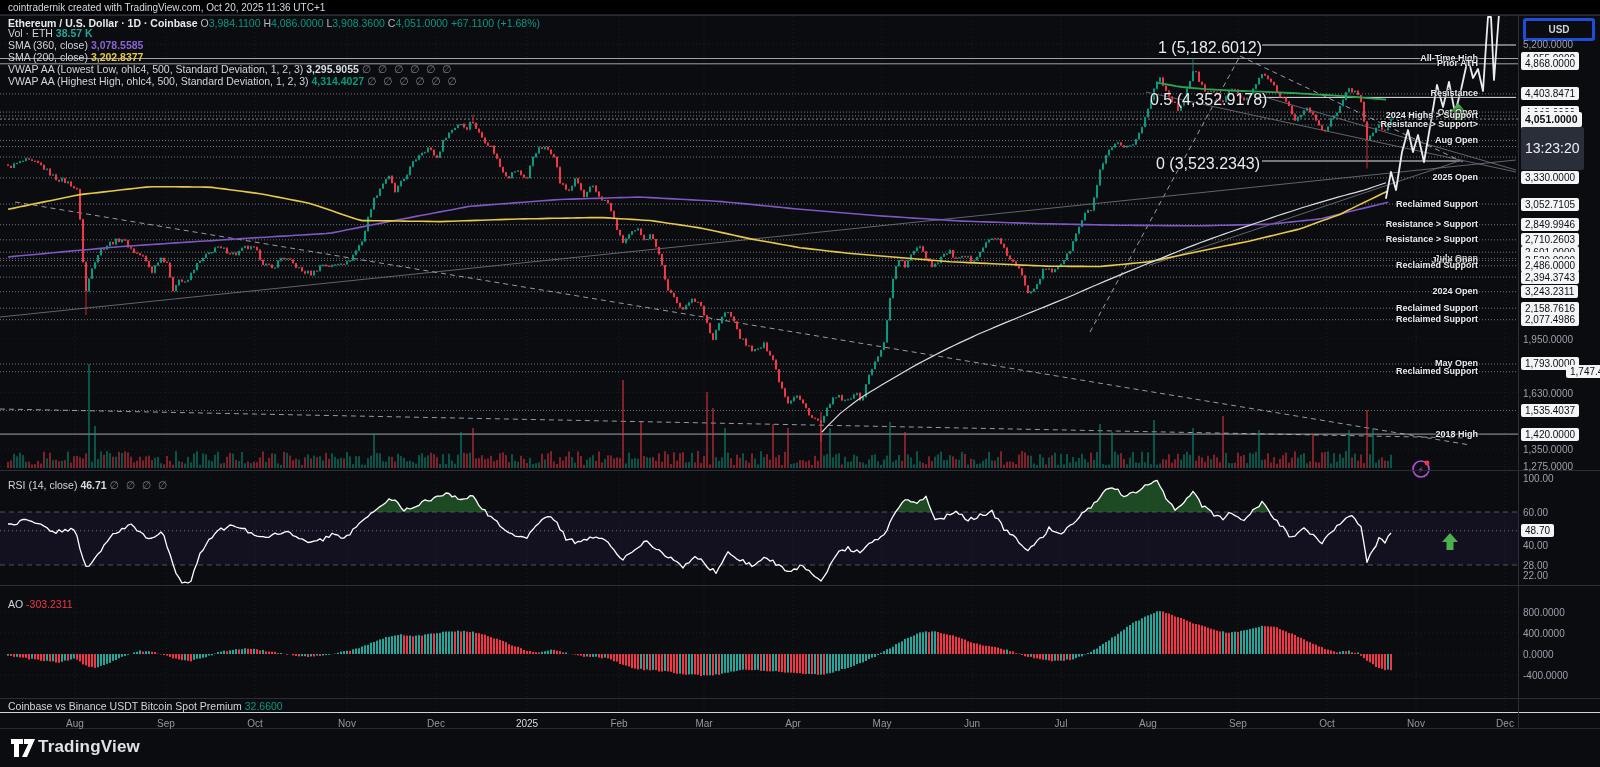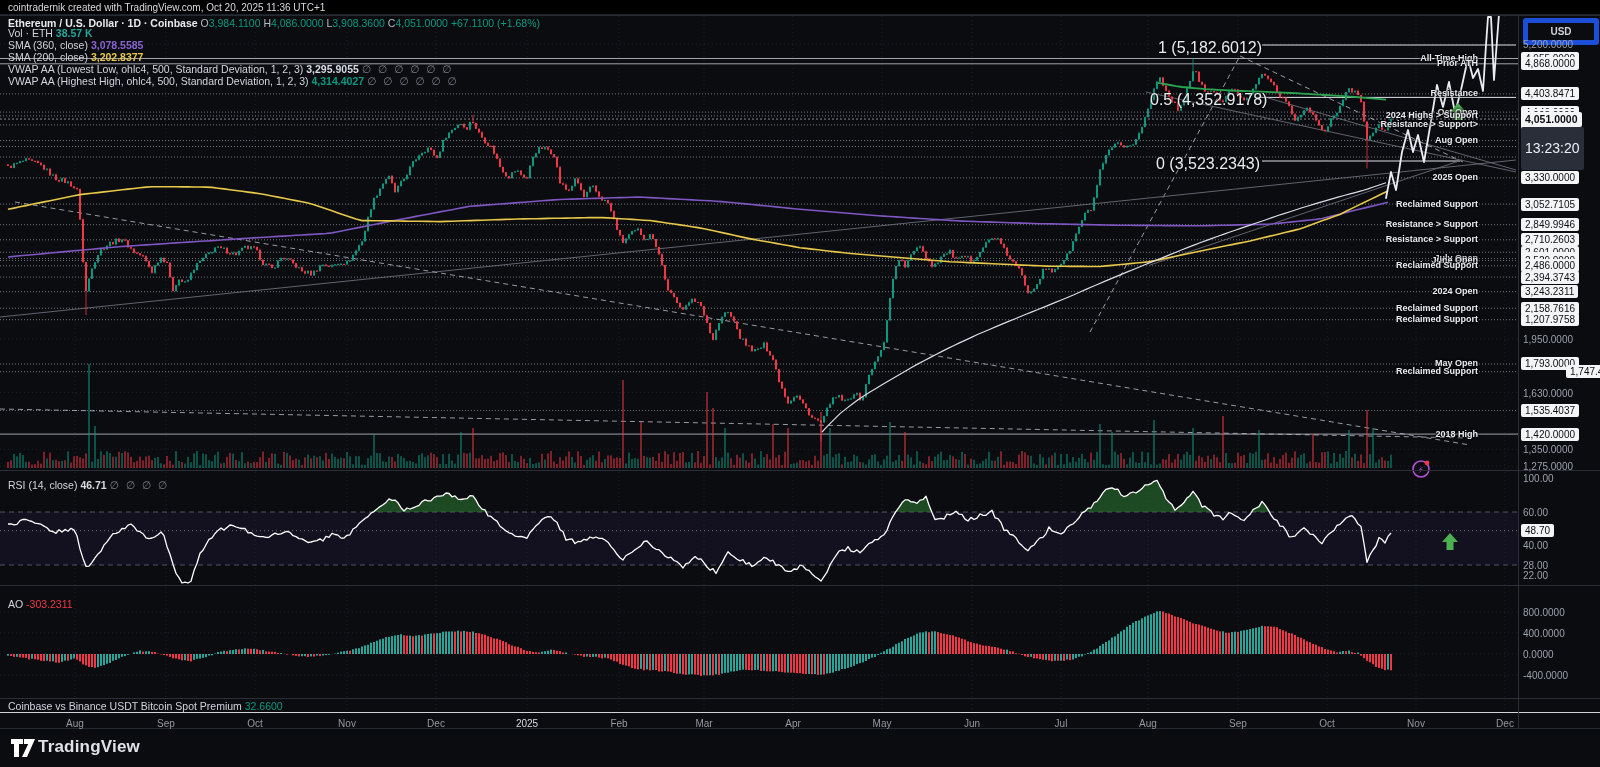--- a/index.html
+++ b/index.html
@@ -16,21 +16,21 @@
   .pur{color:#8a63d2;} .yel{color:#e7c84a;} .wht{color:#d8dce4;}
   .ghost{color:#787b86;letter-spacing:2px;}
   .pane-head{position:absolute;left:8px;z-index:25;font-size:10.5px;color:#d1d4dc;white-space:nowrap;}
   .axis-col{position:absolute;left:1519px;top:15px;width:81px;height:713px;z-index:20;}
   .tick{position:absolute;left:4px;color:#9aa0ab;font-size:10px;white-space:nowrap;}
   .wlab{position:absolute;left:2px;background:#f4f5f7;color:#0d0e11;font-size:10px;line-height:13px;
         padding:0 4px;border-radius:2px;white-space:nowrap;}
   .cur{font-weight:bold;font-size:10.5px;line-height:15px;}
   .cnt{position:absolute;left:2px;background:#2a2e39;color:#eceff4;font-size:14px;line-height:11px;
        padding:16px 4px;border-radius:2px;}
-  .usd-btn{position:absolute;left:4px;top:3px;width:66px;height:17px;border:5px solid #1d4ed8;border-radius:3px;
+  .usd-btn{position:absolute;left:4px;top:3px;width:66px;height:17px;border:3px solid #1d4ed8;border-radius:3px;
            color:#cdd1d9;font-size:10px;font-weight:bold;text-align:center;line-height:17px;}
   .llab{position:absolute;right:122px;color:#e9ebef;font-size:9px;font-weight:bold;white-space:nowrap;
         text-shadow:0 0 3px #000,0 0 2px #000;z-index:15;}
   .month{position:absolute;top:718px;color:#9598a1;font-size:10px;transform:translateX(-50%);z-index:15;}
   .month.yr{color:#d9dce1;}
   .fiblab{position:absolute;color:#e9ebef;font-size:16px;white-space:nowrap;z-index:14;text-shadow:0 0 3px #000;}
   .footer{position:absolute;left:0;top:729px;width:100%;height:38px;background:#0b0c10;z-index:30;}
   .brand{position:absolute;left:38px;top:8px;color:#dfe2e7;font-size:17px;font-weight:bold;letter-spacing:.2px;}
 </style>
 </head>
@@ -2045,21 +2045,21 @@
         <div class="wlab" style="top: 182.572px;">3,052.7105</div>
         <div class="wlab" style="top: 203.222px;">2,849.9946</div>
         <div class="wlab" style="top: 218.331px;">2,710.2603</div>
         <div class="wlab" style="top: 230.697px;">2,601.0000</div>
         <div class="wlab" style="top: 236.893px;">2,547.9303</div>
         <div class="wlab" style="top: 239.134px;">2,529.0000</div>
         <div class="wlab" style="top: 244.288px;">2,486.0000</div>
         <div class="wlab" style="top: 255.573px;">2,394.3743</div>
         <div class="wlab" style="top: 270.152px;">3,243.2311</div>
         <div class="wlab" style="top: 286.705px;">2,158.7616</div>
-        <div class="wlab" style="top: 298.236px;">1,207.9758</div>
+        <div class="wlab" style="top: 298.236px;">2,077.4986</div>
         <div class="wlab" style="top: 342.497px;">1,793.0000</div>
         <div class="wlab" style="top: 350.235px; margin-left: 45px;">1,747.4210</div>
         <div class="wlab" style="top: 389.108px;">1,535.4037</div>
         <div class="wlab" style="top: 412.591px;">1,420.0000</div>
         <div class="wlab cur" style="top: 97.0412px;">4,051.0000</div>
         <div class="cnt" style="top: 112.041px;">13:23:20</div>
         <div class="tick" style="top: 458px;">100.00</div>
         <div class="tick" style="top: 492px;">60.00</div>
         <div class="tick" style="top: 525.12px;">40.00</div>
         <div class="tick" style="top: 544.992px;">28.00</div>

